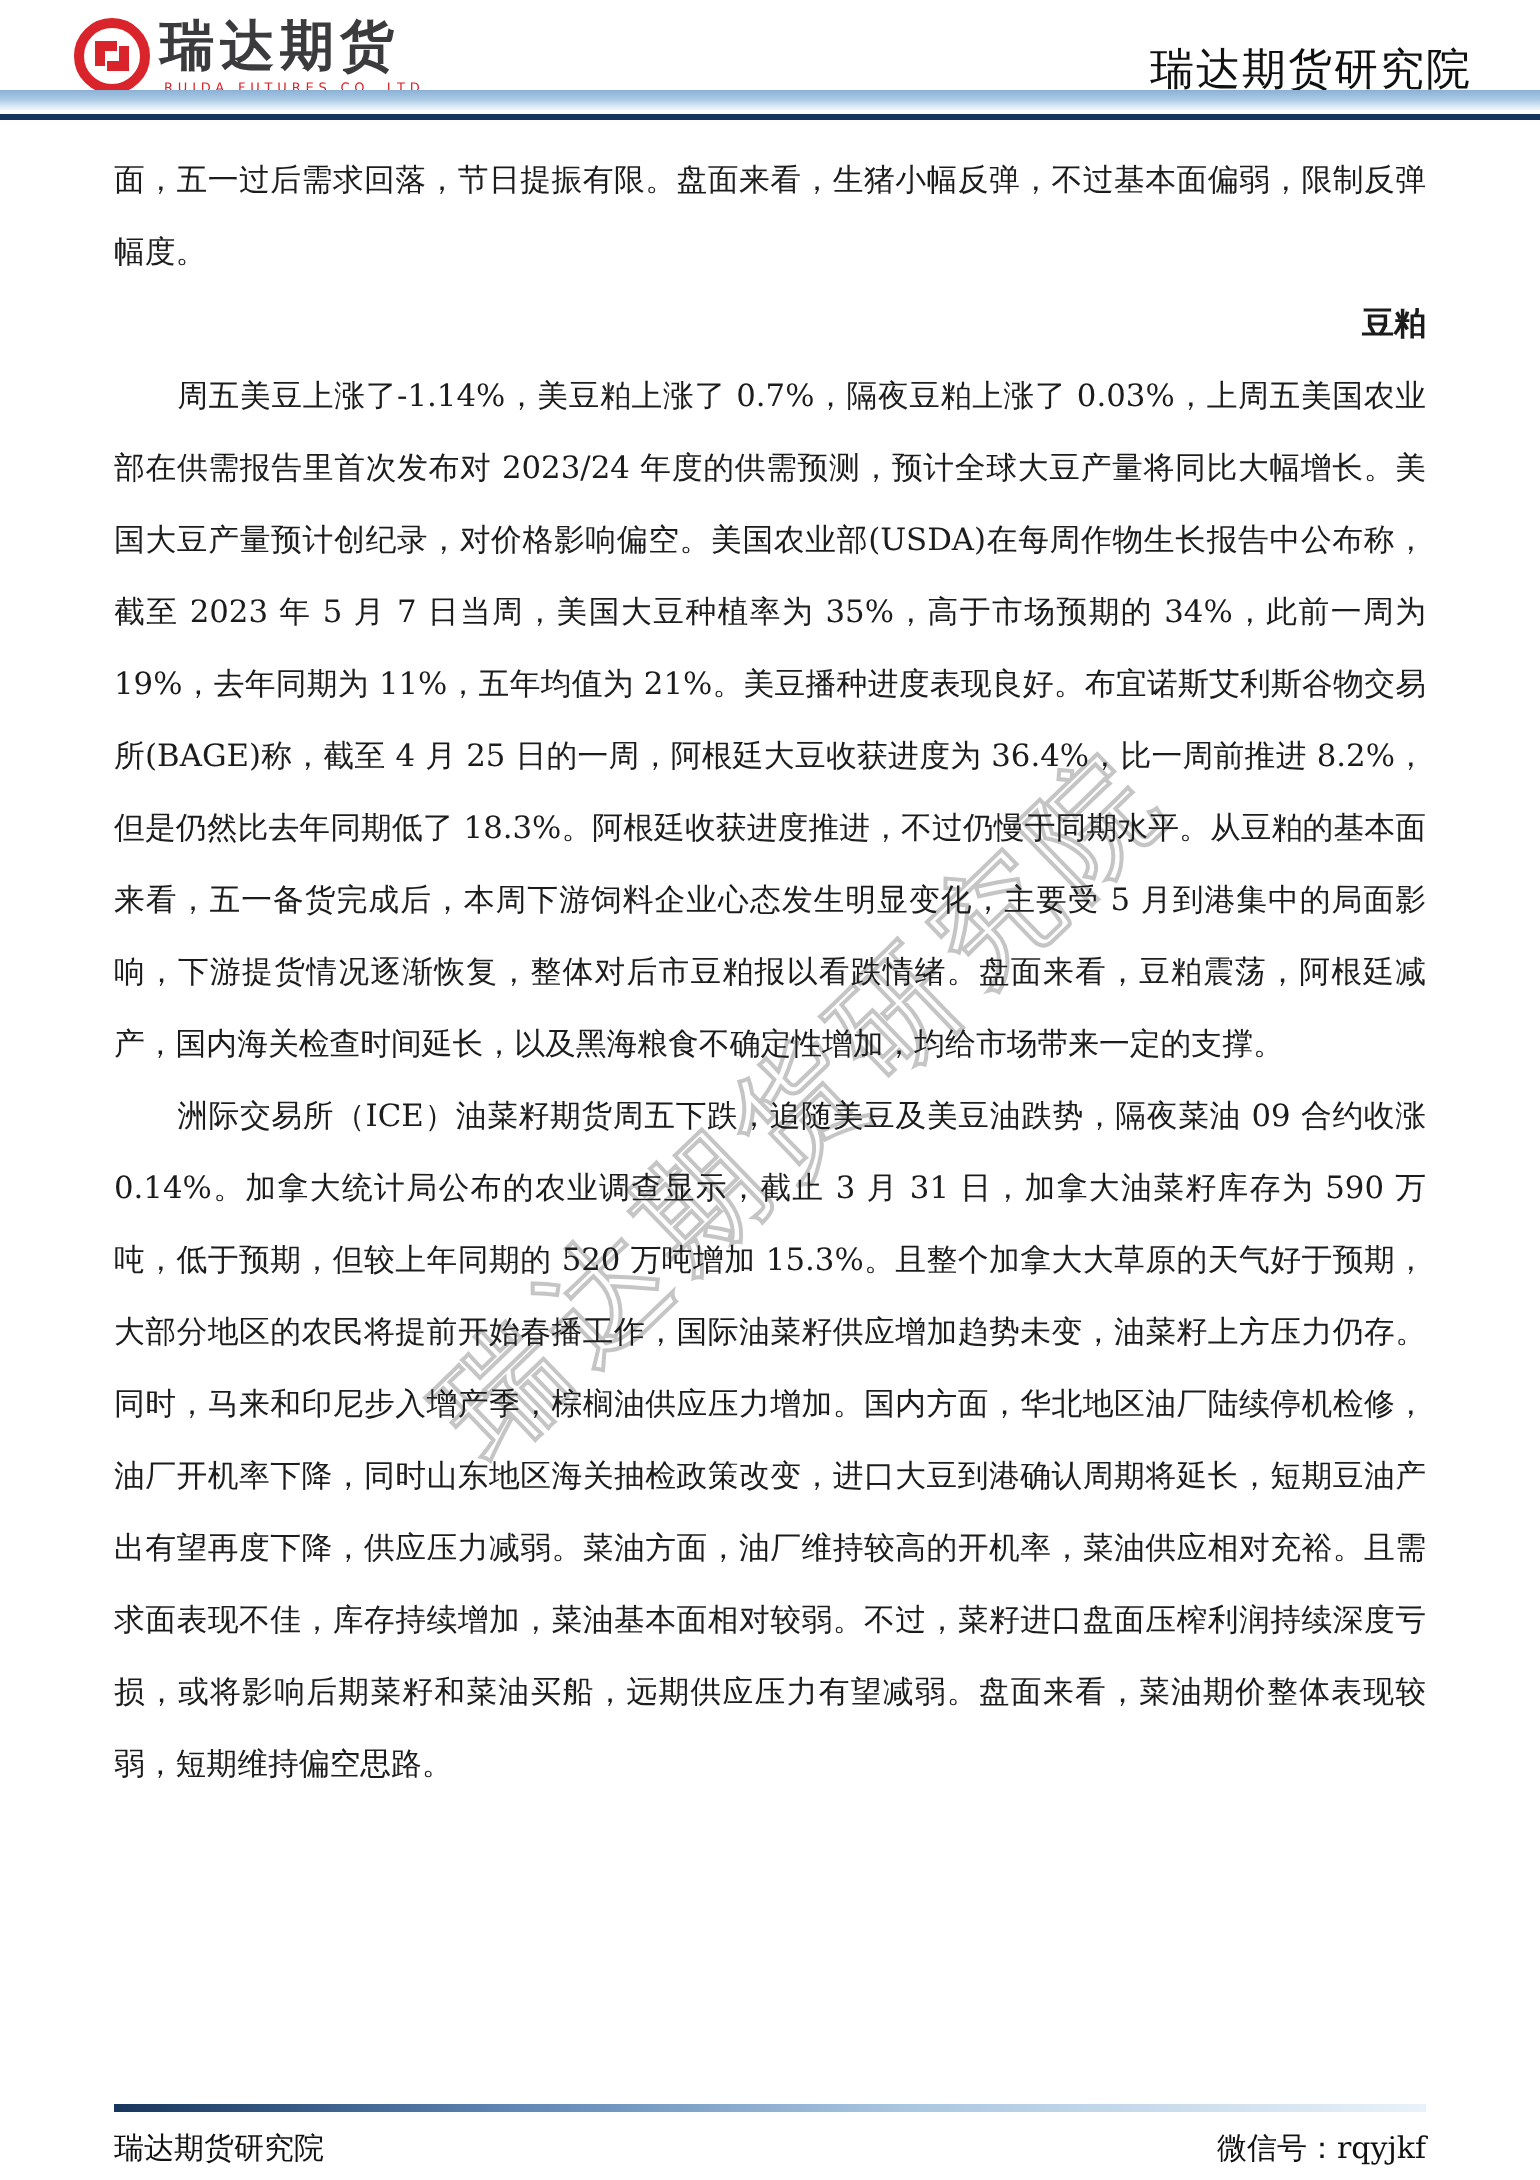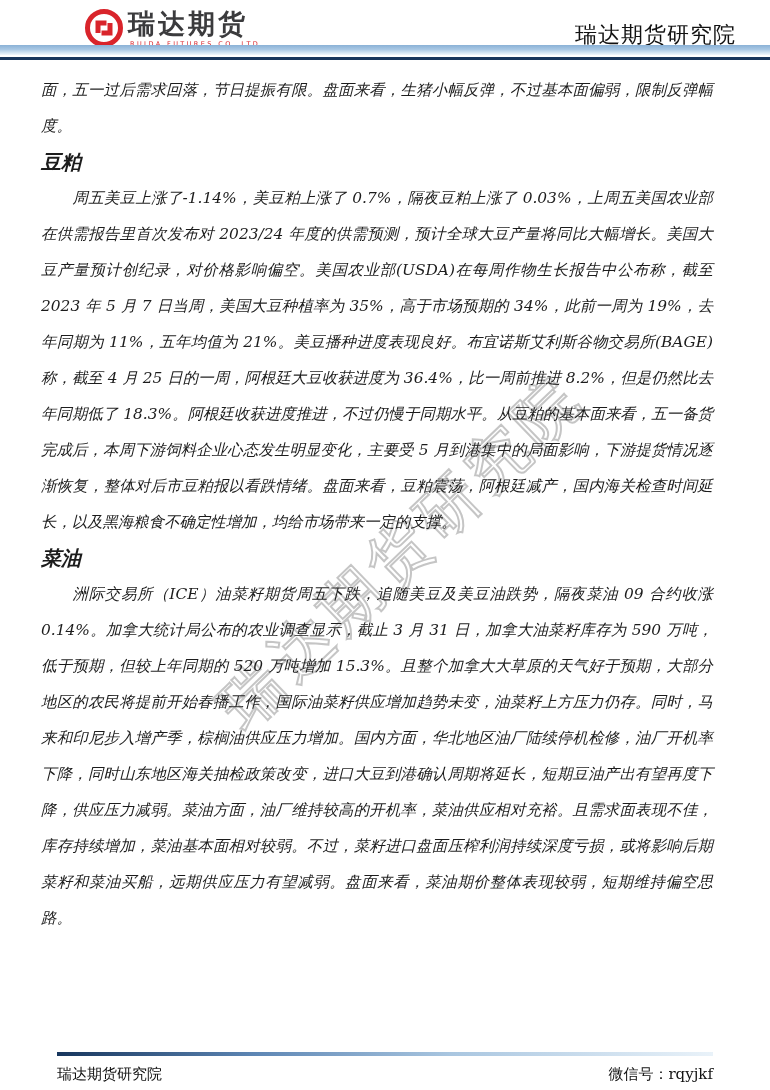--- a/index.html
+++ b/index.html
@@ -17,21 +17,20 @@
 
   
   .header {
     position: relative;
     height: 45px;
     padding: 8px 34px 0 36px;
     display: flex;
     justify-content: space-between;
     align-items: flex-start;
     z-index: 2;
-    margin-left: 48px;
   }
   .logo-group { display: flex; align-items: flex-start; gap: 4px; }
   .logo-mark { width: 40px; height: 40px; flex: 0 0 auto; }
   .logo-textblock { display: flex; flex-direction: column; line-height: 1; margin-top: 2px; }
   .logo-cn {
     font-family: "DejaVu Sans", sans-serif;
     font-weight: bold;
     font-size: 27px;
     letter-spacing: 3px;
     color: #3b3b3d;
@@ -73,34 +72,33 @@
     -webkit-text-stroke: 2px rgba(150,150,150,0.55);
     z-index: 1;
     pointer-events: none;
     font-family: "DejaVu Serif", serif;
   }
 
   
   .content {
     position: relative;
     z-index: 2;
-    padding: 12px 57px 0 41px;
+    padding: 12px 57px 0 57px;
     font-size: 15.4px;
     line-height: 36px;
     text-align: justify;
-    font-style: italic;
   }
   .content p { text-align: justify; }
   .para-indent { text-indent: 2.05em; }
   .section-heading {
     font-family: "DejaVu Sans", sans-serif;
     font-weight: bold;
-    font-size: 20px;
+    font-size: 16px;
     line-height: 36px;
-    text-align: left;
+    text-align: right;
   }
 
   
   .footer {
     position: absolute;
     left: 57px;
     right: 57px;
     bottom: 6px;
     z-index: 2;
   }
@@ -148,21 +146,20 @@
 
   <div class="content">
     <p>面，五一过后需求回落，节日提振有限。盘面来看，生猪小幅反弹，不过基本面偏弱，限制反弹幅度。</p>
 
     <div>
       <div class="section-heading">豆粕</div>
       <p class="para-indent">周五美豆上涨了-1.14%，美豆粕上涨了 0.7%，隔夜豆粕上涨了 0.03%，上周五美国农业部在供需报告里首次发布对 2023/24 年度的供需预测，预计全球大豆产量将同比大幅增长。美国大豆产量预计创纪录，对价格影响偏空。美国农业部(USDA)在每周作物生长报告中公布称，截至 2023 年 5 月 7 日当周，美国大豆种植率为 35%，高于市场预期的 34%，此前一周为 19%，去年同期为 11%，五年均值为 21%。美豆播种进度表现良好。布宜诺斯艾利斯谷物交易所(BAGE)称，截至 4 月 25 日的一周，阿根廷大豆收获进度为 36.4%，比一周前推进 8.2%，但是仍然比去年同期低了 18.3%。阿根廷收获进度推进，不过仍慢于同期水平。从豆粕的基本面来看，五一备货完成后，本周下游饲料企业心态发生明显变化，主要受 5 月到港集中的局面影响，下游提货情况逐渐恢复，整体对后市豆粕报以看跌情绪。盘面来看，豆粕震荡，阿根廷减产，国内海关检查时间延长，以及黑海粮食不确定性增加，均给市场带来一定的支撑。</p>
     </div>
 
     <div>
-      <div class="section-heading">菜油</div>
       <p class="para-indent">洲际交易所（ICE）油菜籽期货周五下跌，追随美豆及美豆油跌势，隔夜菜油 09 合约收涨 0.14%。加拿大统计局公布的农业调查显示，截止 3 月 31 日，加拿大油菜籽库存为 590 万吨，低于预期，但较上年同期的 520 万吨增加 15.3%。且整个加拿大大草原的天气好于预期，大部分地区的农民将提前开始春播工作，国际油菜籽供应增加趋势未变，油菜籽上方压力仍存。同时，马来和印尼步入增产季，棕榈油供应压力增加。国内方面，华北地区油厂陆续停机检修，油厂开机率下降，同时山东地区海关抽检政策改变，进口大豆到港确认周期将延长，短期豆油产出有望再度下降，供应压力减弱。菜油方面，油厂维持较高的开机率，菜油供应相对充裕。且需求面表现不佳，库存持续增加，菜油基本面相对较弱。不过，菜籽进口盘面压榨利润持续深度亏损，或将影响后期菜籽和菜油买船，远期供应压力有望减弱。盘面来看，菜油期价整体表现较弱，短期维持偏空思路。</p>
     </div>
 
   </div>
 
   <div class="footer">
     <div class="footer-rule"></div>
     <div class="footer-row">
       <span>瑞达期货研究院</span>
       <span>微信号：rqyjkf</span>

